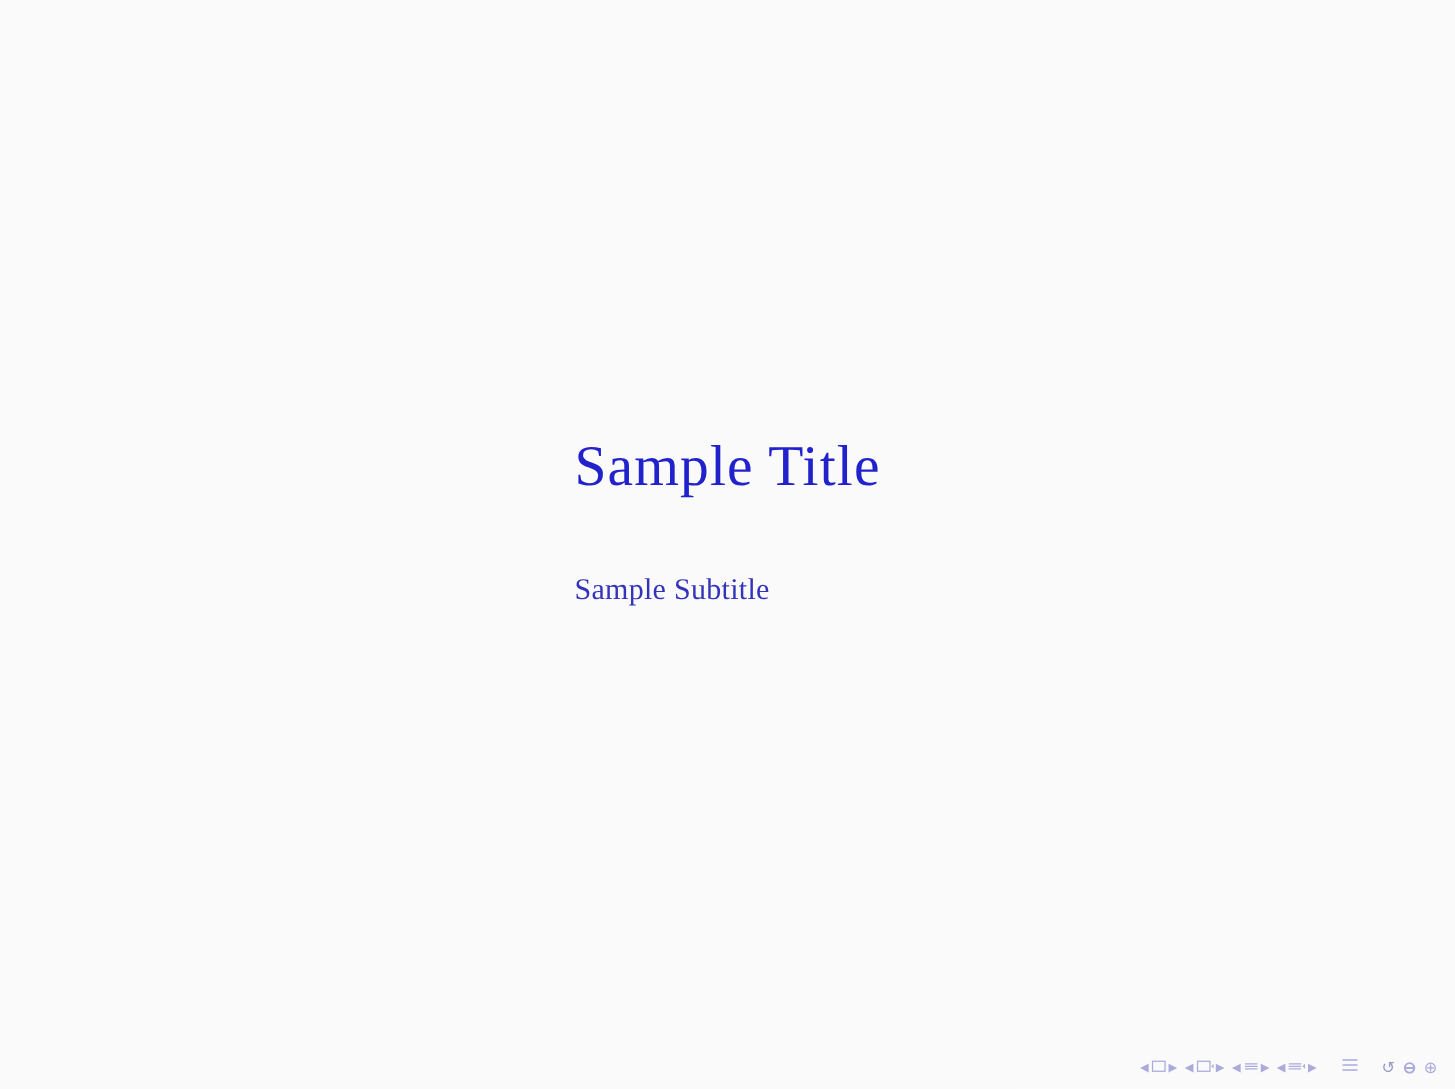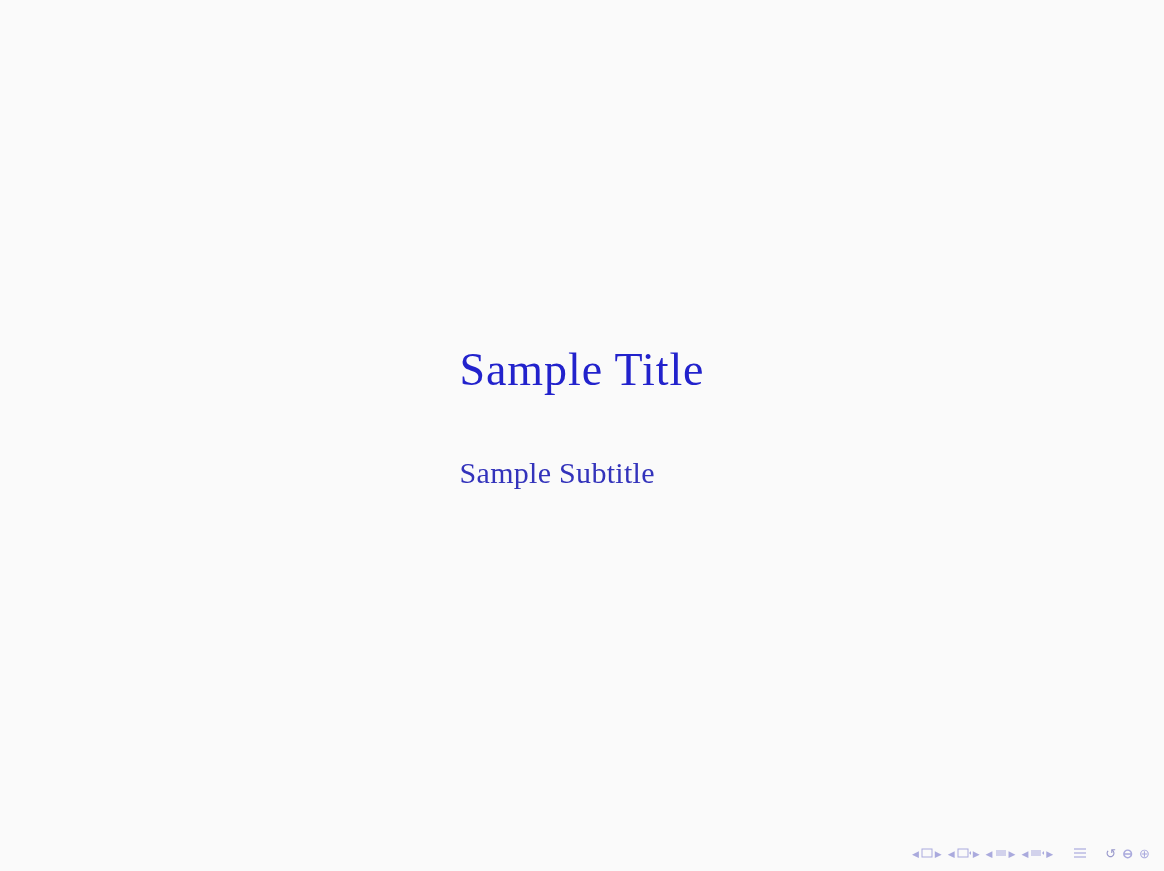--- a/index.html
+++ b/index.html
@@ -44,21 +44,21 @@
       font-size: 46px;
       font-weight: 300;
       letter-spacing: 0.02em;
       font-family: 'Computer Modern', 'Latin Modern', Georgia, serif;
       margin-bottom: 60px;
       white-space: nowrap;
     }
 
     .slide-subtitle {
       color: #3333bb;
-      font-size: 30px;
+      font-size: 24px;
       font-weight: 300;
       letter-spacing: 0.01em;
       font-family: 'Computer Modern', 'Latin Modern', Georgia, serif;
       white-space: nowrap;
     }
 
     
     .bottom-bar {
       position: absolute;
       bottom: 8px;

